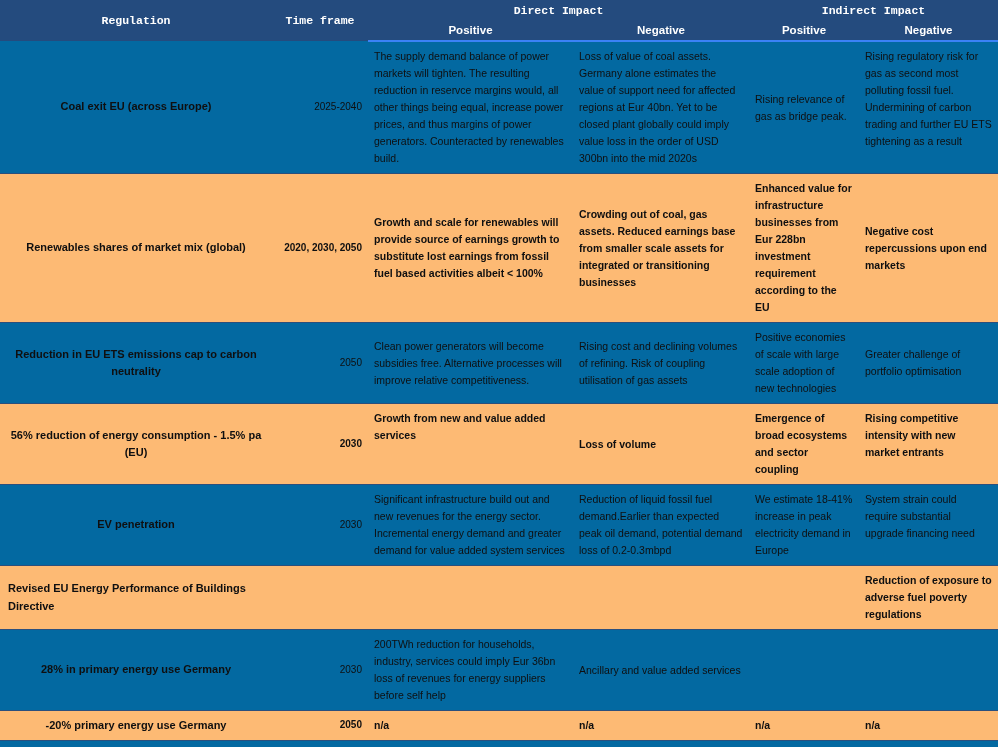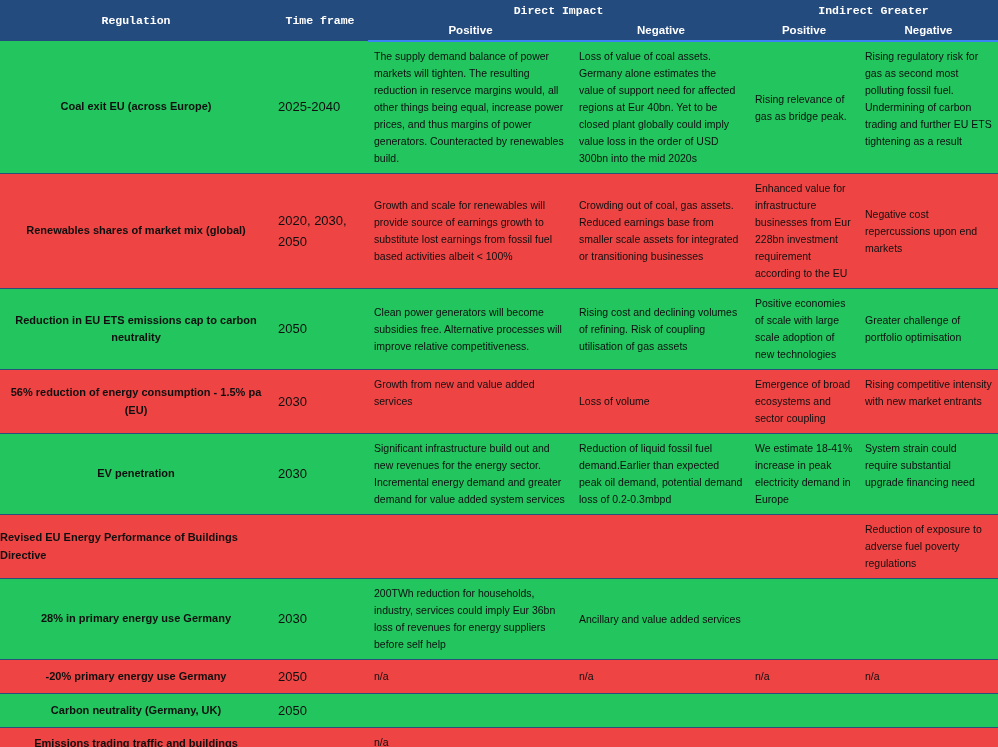--- a/index.html
+++ b/index.html
@@ -45,35 +45,35 @@
 
   
   tbody td {
     vertical-align: middle;
     padding: 6px 6px;
     font-size: 10.5px;
     line-height: 1.62;
     color: #0f0f10;
     border: none;
   }
-  tbody tr.shade-light td { background: #22c55e; }
-  tbody tr.shade-dark  td { background: #ef4444; }
+  tbody tr.shade-light td { background: #0369a1; }
+  tbody tr.shade-dark  td { background: #fdba74; font-weight: bold; }
 
   tbody tr.rule-top td { border-top: 1.6px solid #2b4f7d; }
 
   td.c-reg {
     font-weight: bold;
     text-align: center;
     font-size: 11px;
     line-height: 1.55;
   }
-  td.c-reg.align-left { text-align: left; padding-left: 0; }
+  td.c-reg.align-left { text-align: left; padding-left: 8px; }
   td.c-time {
-    text-align: left;
-    font-size: 13px;
+    text-align: right;
+    font-size: 10px;
   }
   td.c-txt { text-align: left; }
   td.valign-top { vertical-align: top; }
 
   
   .na-underline {
     display: block;
     border-bottom: 1.3px solid #1a1a1a;
     padding-bottom: 15px;
     width: 96%;
@@ -92,21 +92,21 @@
     <col style="width:176px">
     <col style="width:110px">
     <col style="width:139px">
   </colgroup>
 
   <thead>
     <tr class="hdr-row hdr-top">
       <th rowspan="2">Regulation</th>
       <th rowspan="2">Time frame</th>
       <th colspan="2">Direct Impact</th>
-      <th colspan="2">Indirect Greater</th>
+      <th colspan="2">Indirect Impact</th>
     </tr>
     <tr class="hdr-row hdr-sub">
       <th>Positive</th>
       <th>Negative</th>
       <th>Positive</th>
       <th>Negative</th>
     </tr>
   </thead>
 
   <tbody>

